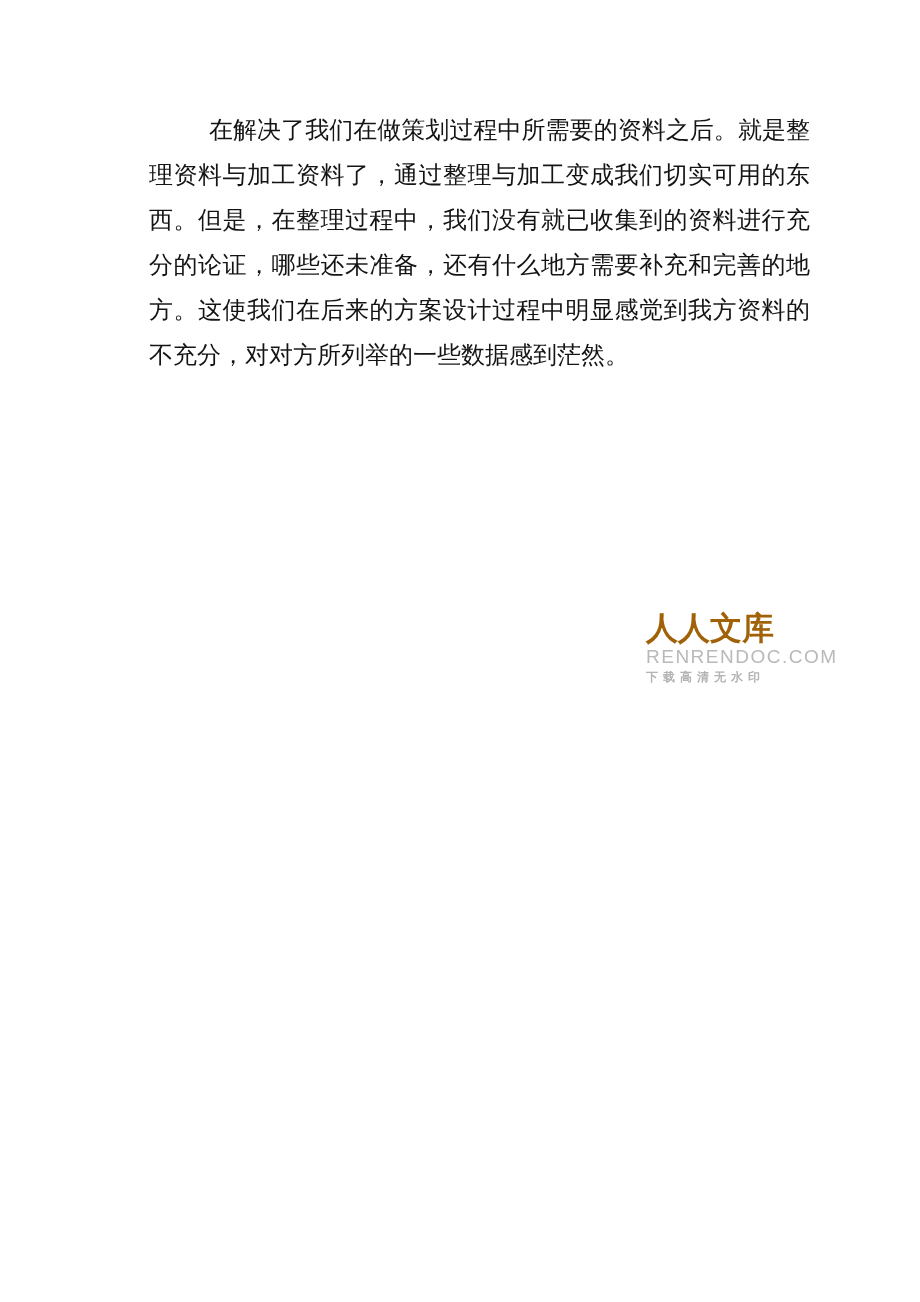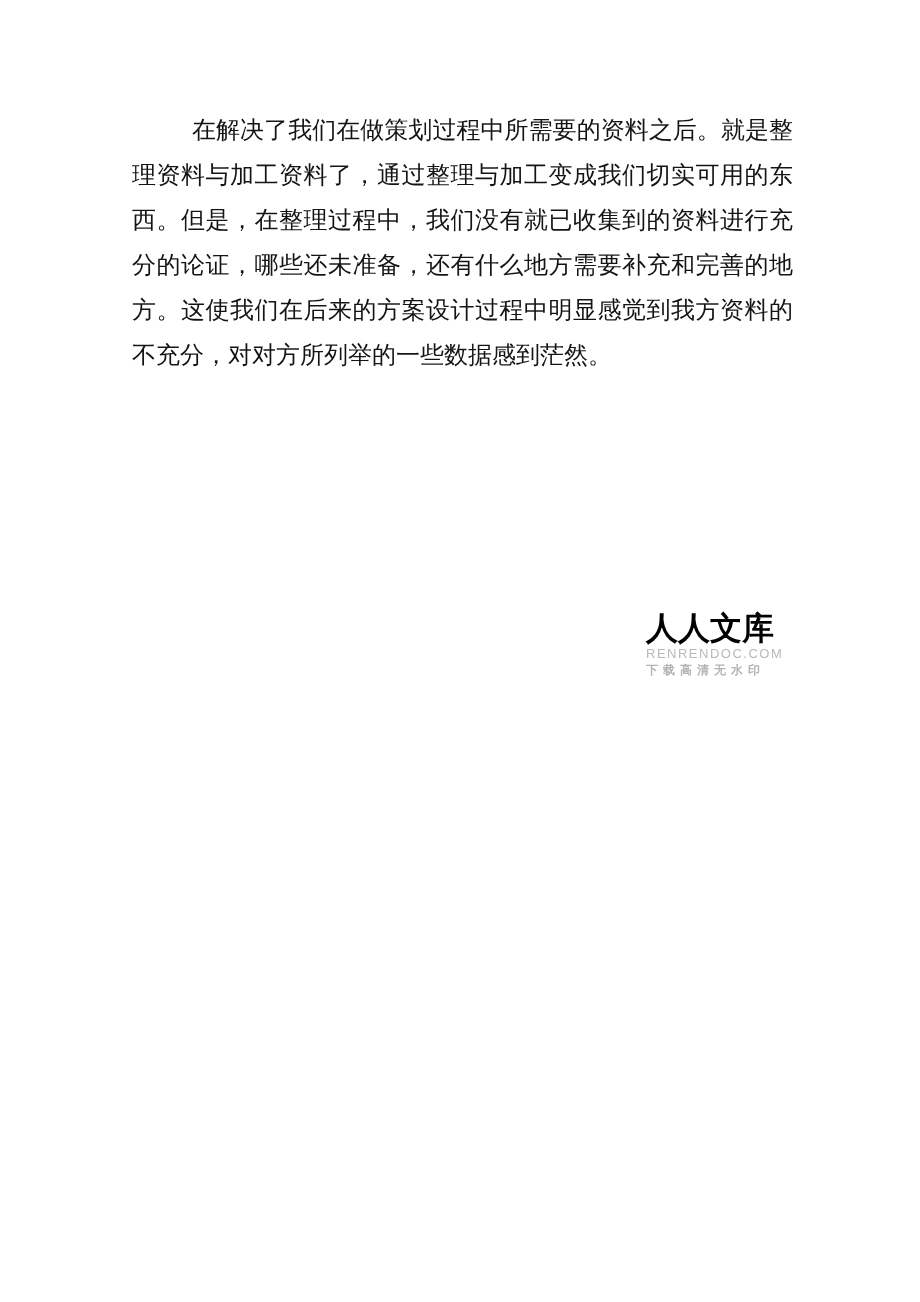--- a/index.html
+++ b/index.html
@@ -15,21 +15,21 @@
   }
   .page {
     position: relative;
     width: 920px;
     height: 1302px;
     background: #ffffff;
     overflow: hidden;
   }
   .content {
     position: absolute;
-    left: 132px;
+    left: 149px;
     top: 108px;
     width: 661px;
     z-index: 2;
     font-size: 24px;
     line-height: 45px;
     color: #141414;
     text-align: justify;
     text-justify: inter-ideograph;
   }
   .content p {
@@ -42,27 +42,27 @@
     top: 610px;
     width: 210px;
     z-index: 1;
     text-align: left;
     user-select: none;
   }
   .wm-brand {
     font-size: 32px;
     font-weight: bold;
     line-height: 1.15;
-    color: #000000;
+    color: #a16207;
     letter-spacing: 0px;
     white-space: nowrap;
     font-family: "Liberation Sans", "DejaVu Sans", sans-serif;
   }
   .wm-domain {
-    font-size: 13px;
+    font-size: 19px;
     line-height: 1.1;
     color: #b9b9b9;
     letter-spacing: 1.5px;
     white-space: nowrap;
     font-family: "Liberation Sans", "DejaVu Sans", sans-serif;
   }
   .wm-tagline {
     margin-top: 2px;
     font-size: 12px;
     line-height: 1.25;

